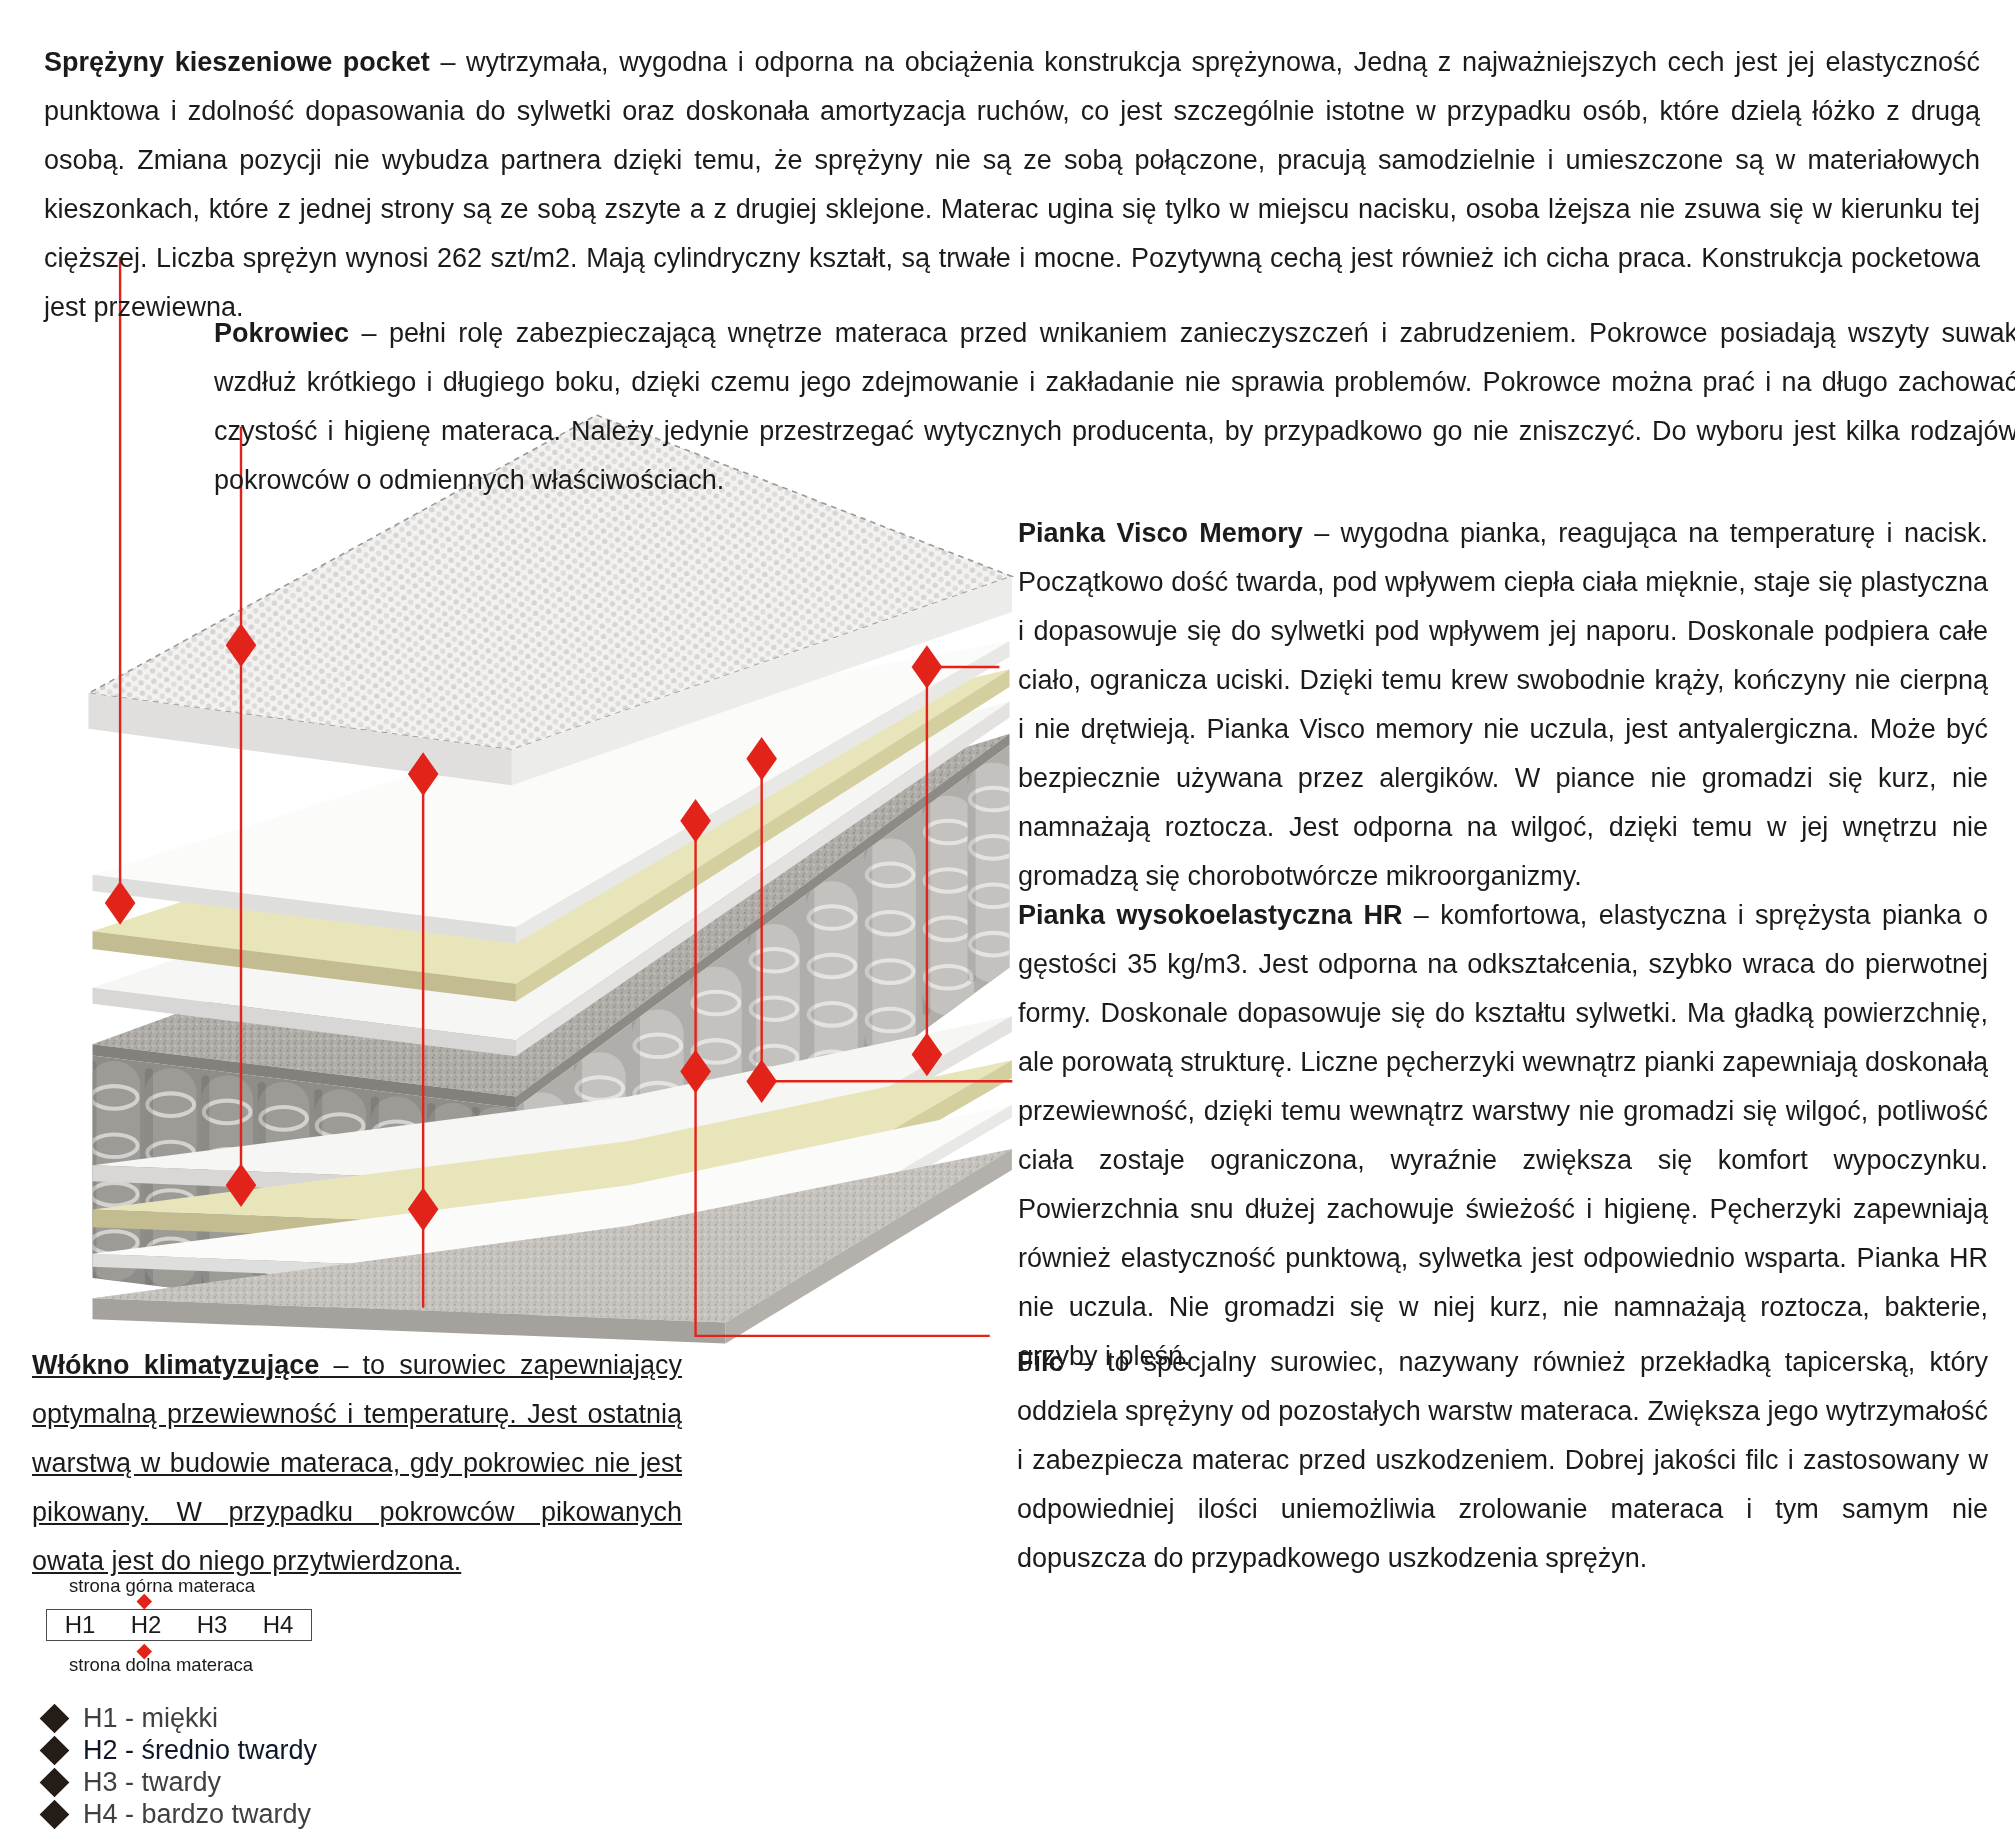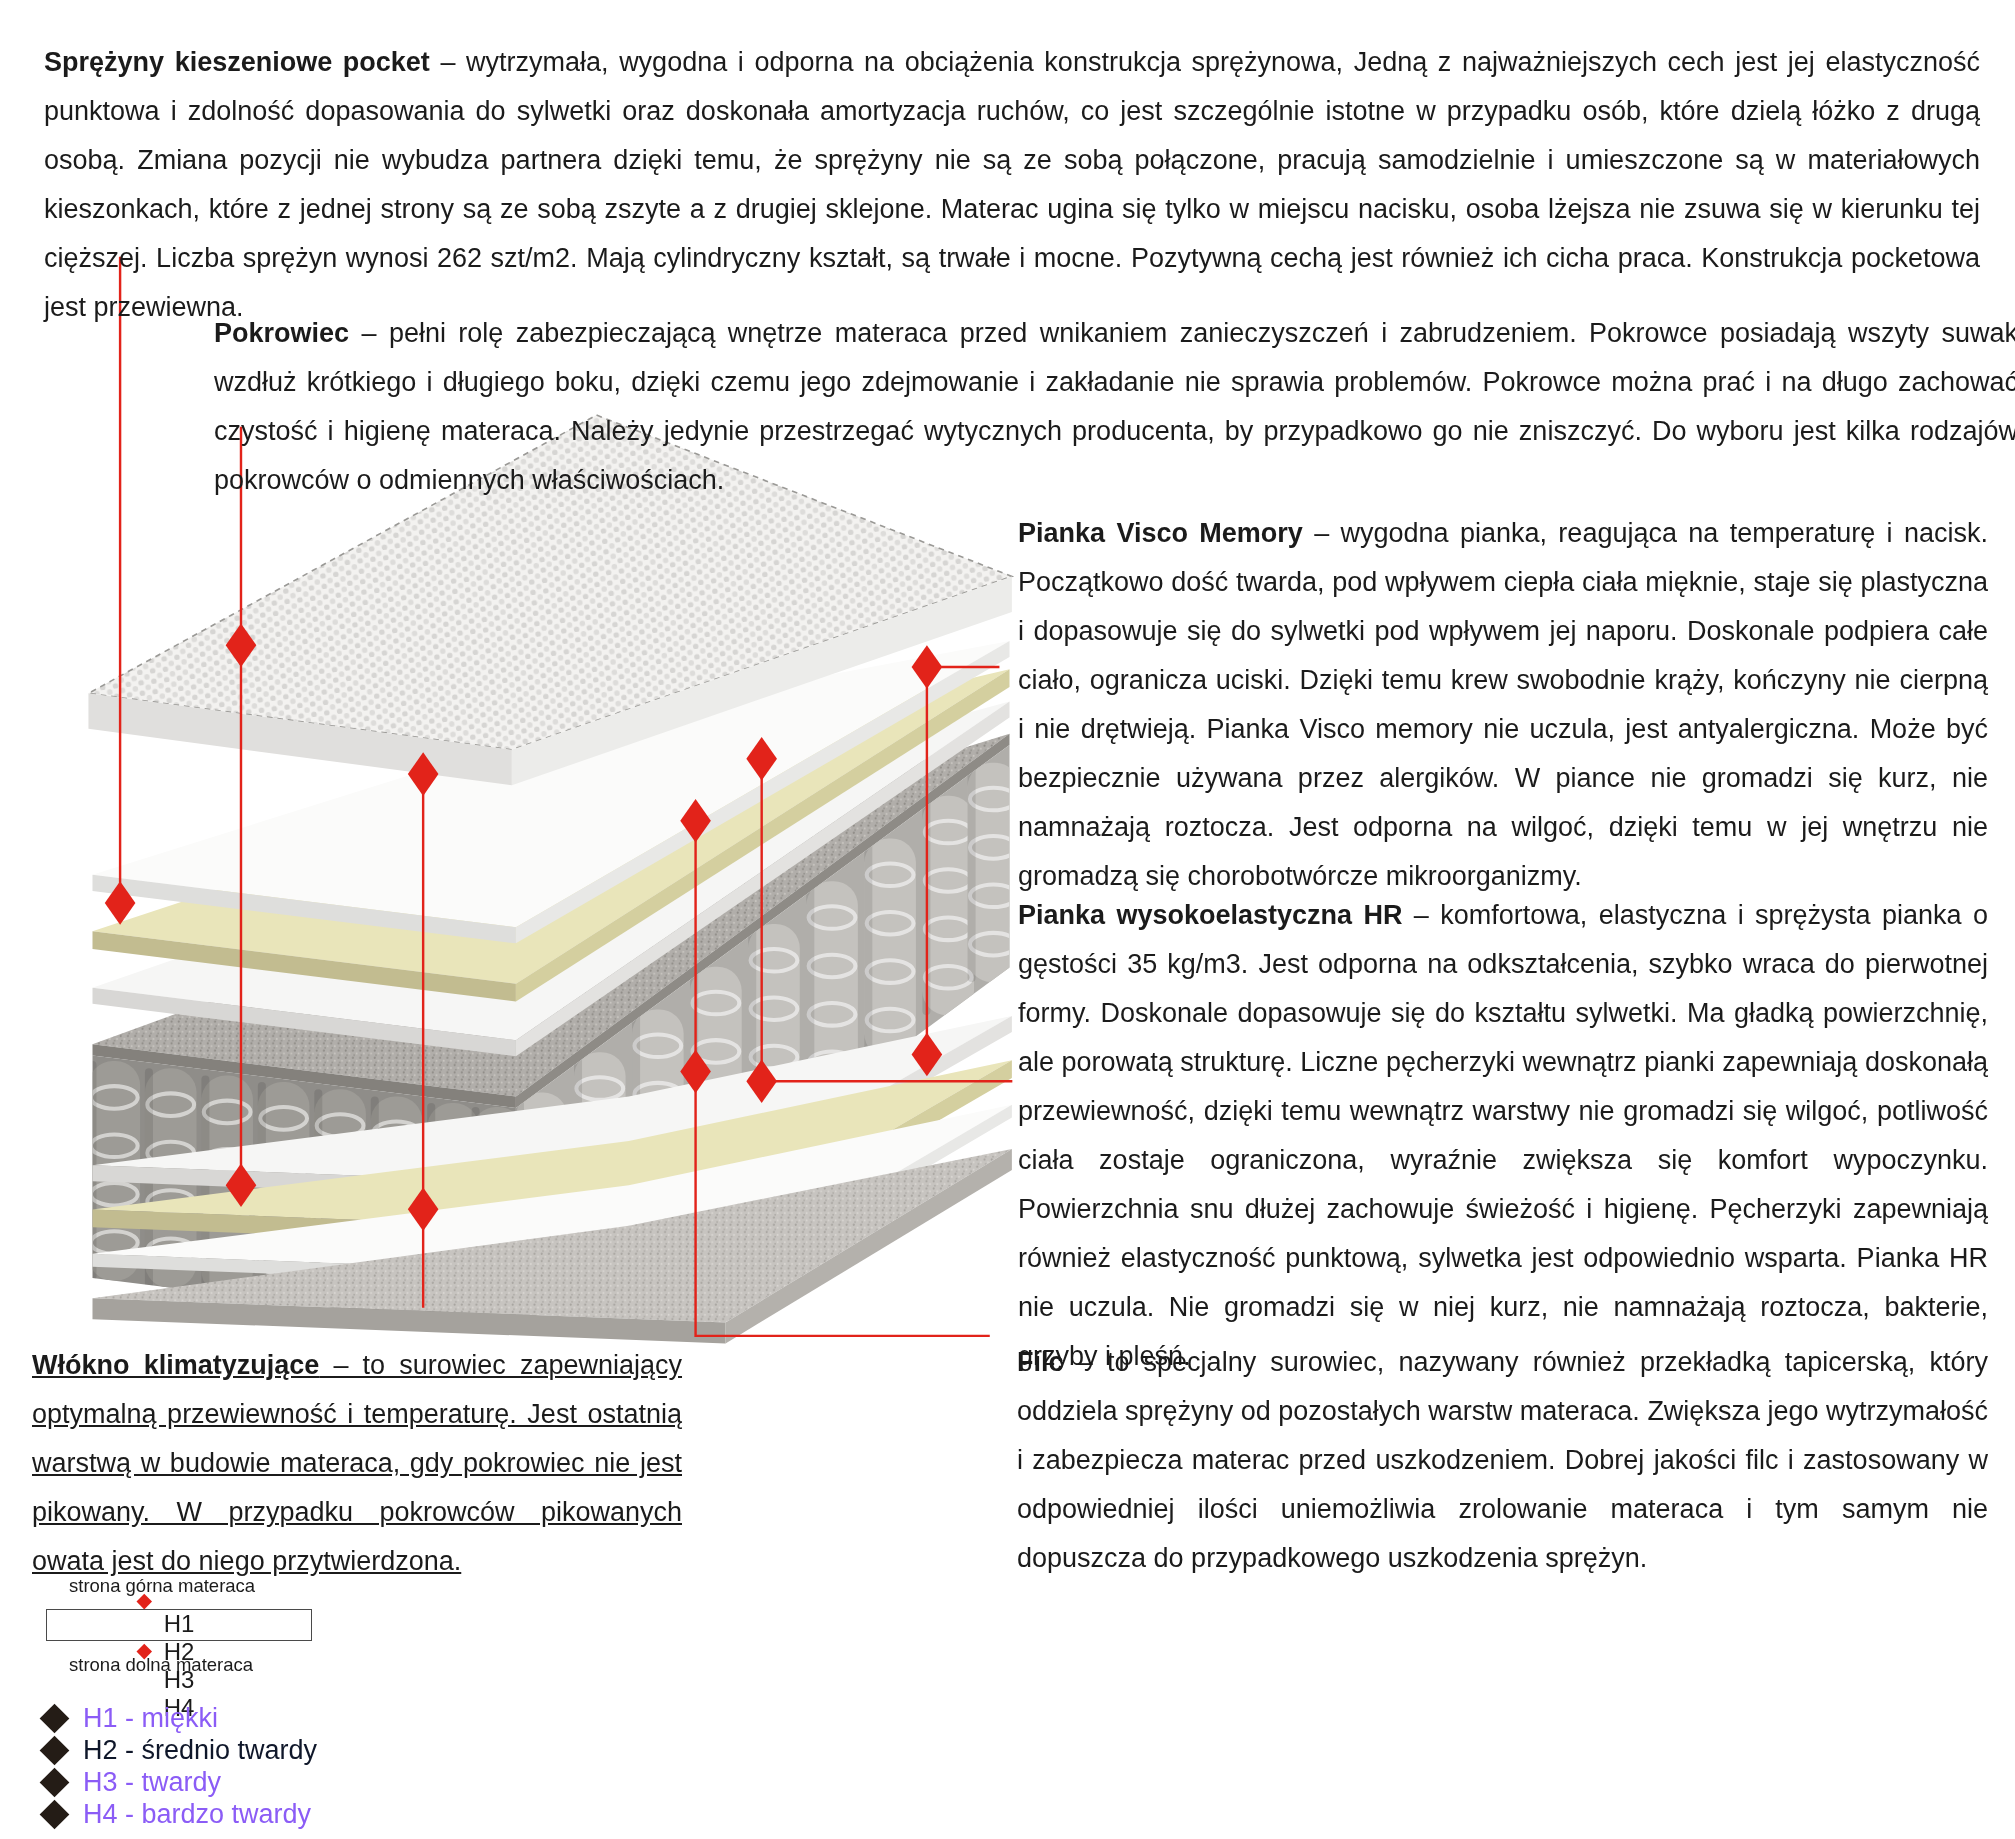--- a/index.html
+++ b/index.html
@@ -19,38 +19,38 @@
   #para-hr      {left:1018px;top:864px; width:970px;}
   #para-fiber   {left:32px;  top:1314px; width:650px;text-decoration:underline;}
   #para-felt    {left:1017px;top:1311px; width:971px;}
 
   
   .mini-label{position:absolute;font-size:18.5px;color:#1b1b1b;white-space:nowrap;}
   #hardness-top-label{left:69px;top:1575px;}
   #hardness-bottom-label{left:69px;top:1654px;}
   #hardness-box{
     position:absolute;left:46px;top:1609px;width:266px;height:32px;
-    border:1.6px solid #4a4a4a;display:flex;align-items:center;box-sizing:border-box;flex-direction:column;
+    border:1.6px solid #4a4a4a;display:flex;align-items:center;box-sizing:border-box;
   }
   .hcell{flex:1;text-align:center;font-size:24px;color:#1b1b1b;}
   .red-mini-diamond{
     position:absolute;width:10.5px;height:10.5px;background:#e2231a;
     transform:rotate(45deg);
   }
   #diamond-top{left:139px;top:1596px;}
   #diamond-bottom{left:139px;top:1646px;}
 
   
   #legend{position:absolute;left:44px;top:1702px;}
   .legend-row{display:flex;align-items:center;height:32px;}
   .legend-diamond{
     width:21px;height:21px;background:#241c16;transform:rotate(45deg);
     margin-right:18px;flex:0 0 auto;
   }
-  .legend-text{font-size:27px;color:#8b5cf6;white-space:nowrap;}
+  .legend-text{font-size:27px;color:#404040;white-space:nowrap;}
   .legend-row.highlight .legend-text{color:#0f172a;}
 
   svg{position:absolute;display:block;}
   #mattress-svg{left:32px;top:403px;}
   #overlay-svg{left:0;top:0;pointer-events:none;}
 </style>
 </head>
 <body>
 
 <svg id="mattress-svg" width="992" height="992" viewBox="0 0 1230 1230" aria-hidden="true">

